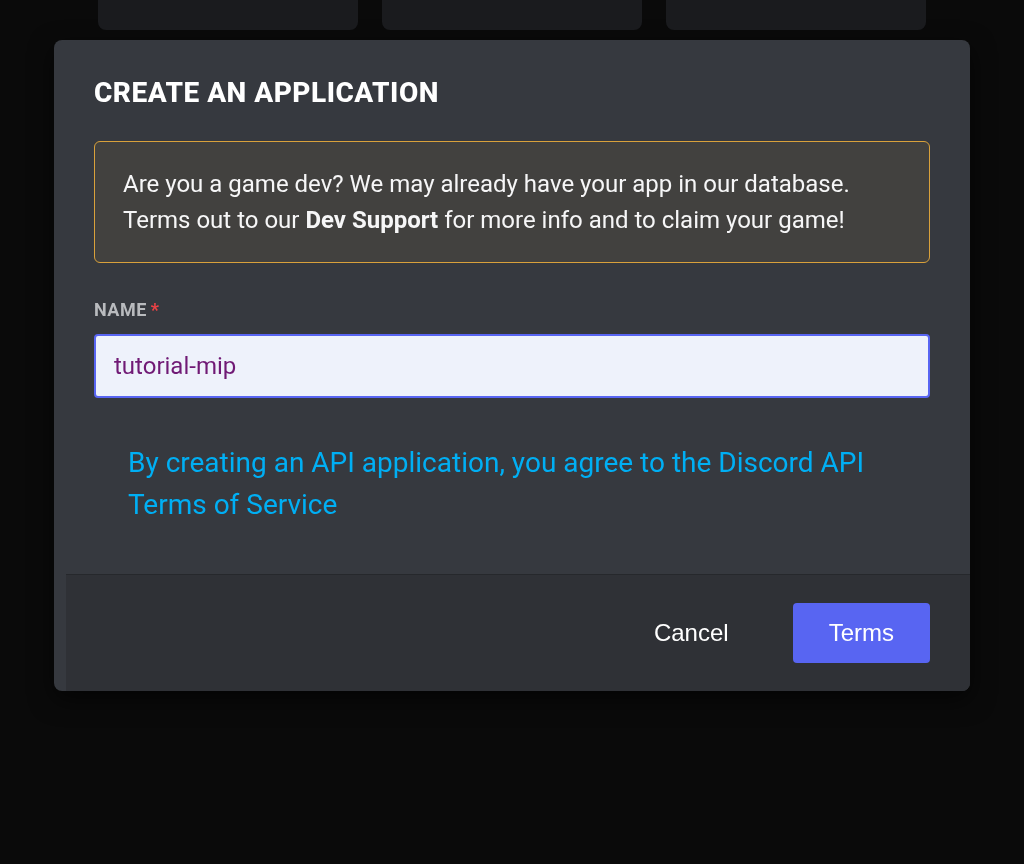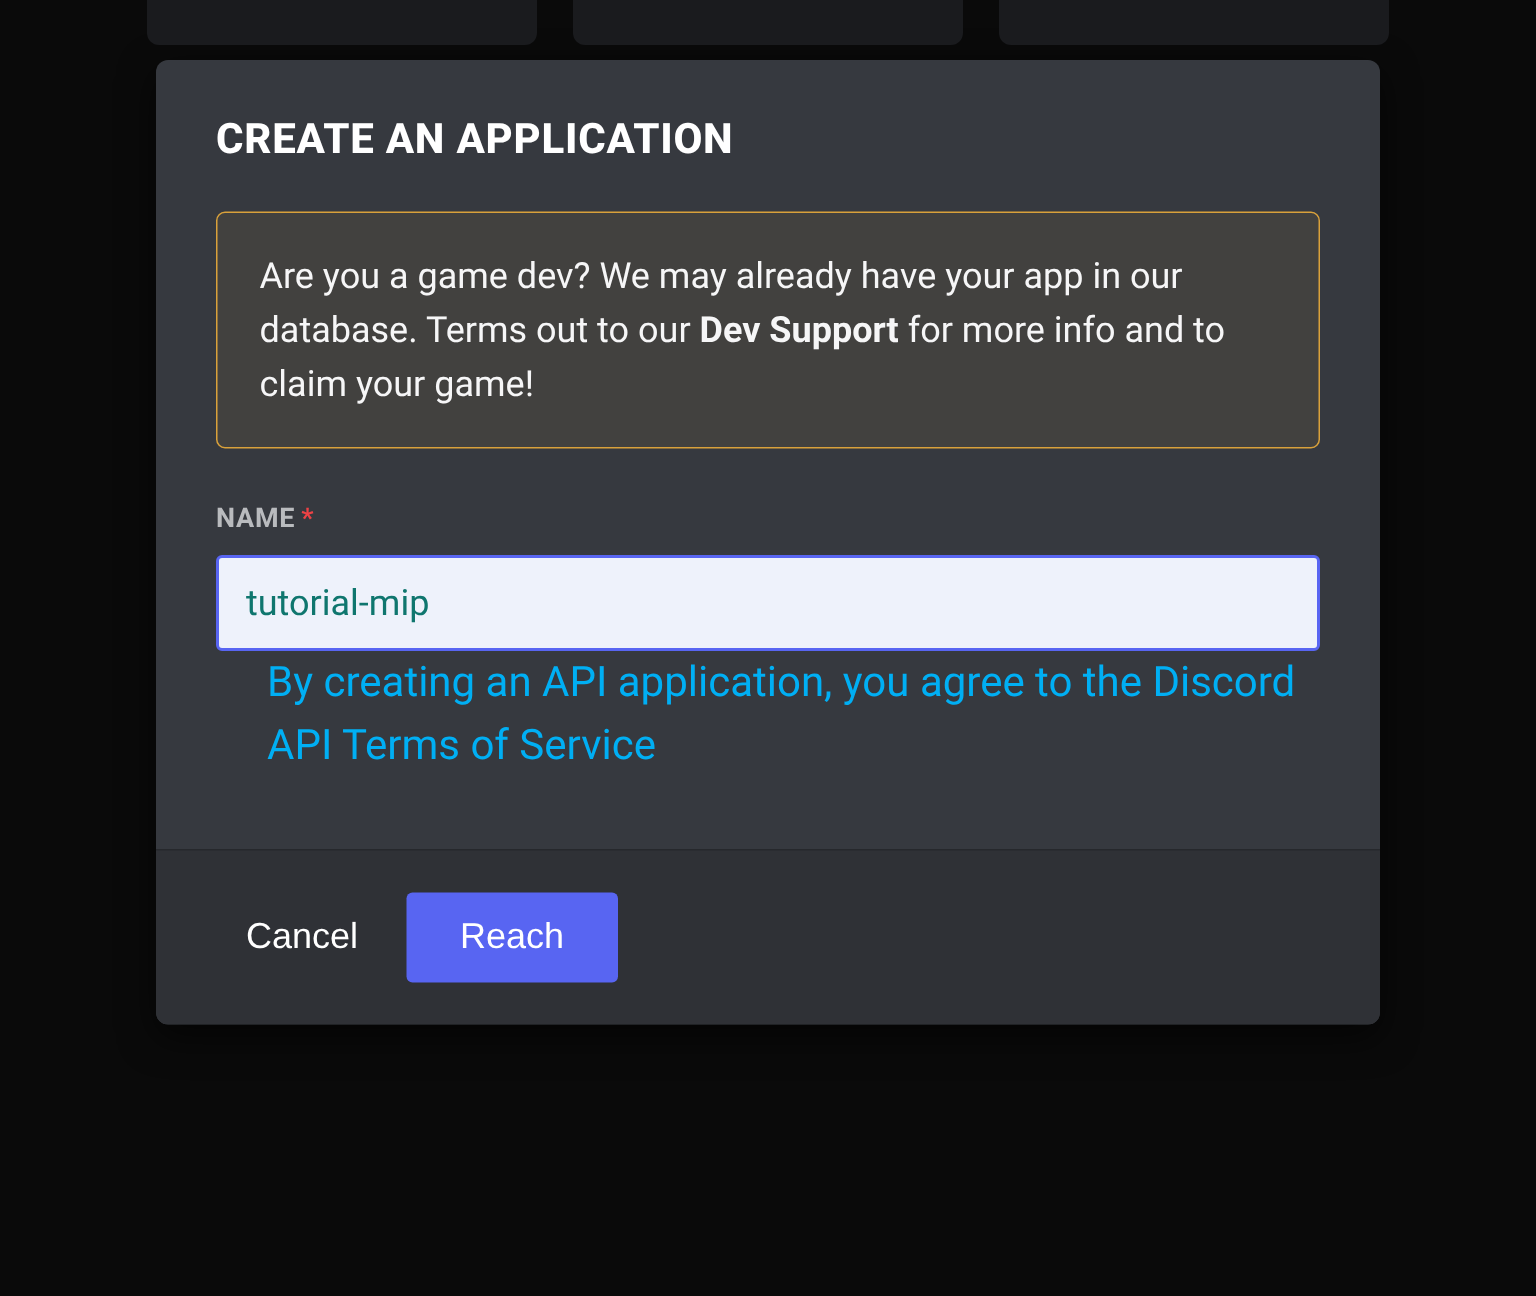--- a/index.html
+++ b/index.html
@@ -28,21 +28,21 @@
       justify-content: center;
     }
     .bg-card {
       width: 260px;
       height: 80px;
       background: #1a1b1e;
       border-radius: 8px;
       margin-top: -50px;
     }
     .modal {
-      width: 816px;
+      width: 916px;
       background: #36393f;
       border-radius: 8px;
       box-shadow: 0 8px 24px rgba(0,0,0,0.6);
       overflow: hidden;
     }
     .modal-body {
       padding: 36px 40px 48px 40px;
     }
     .modal-title {
       color: #ffffff;
@@ -83,40 +83,43 @@
       color: #ed4245;
       font-weight: 700;
     }
     .text-input {
       width: 100%;
       background: #eef2fb;
       border: 2px solid #5865f2;
       border-radius: 4px;
       padding: 16px 18px;
       font-size: 24px;
-      color: #0f766e;
+      color: #701a75;
       font-family: inherit;
       outline: none;
+      margin-bottom: 44px;
     }
     .tos-link {
       color: #00aff4;
       font-size: 28px;
       line-height: 1.5;
       text-decoration: none;
       display: block;
       cursor: pointer;
       margin-left: 34px;
     }
     .modal-footer {
       border-top: 1px solid #26282c;
       background: #2f3136;
       padding: 28px 40px;
       display: flex;
+      justify-content: flex-end;
       align-items: center;
-      gap: 12px;
+      gap: 44px;
+      margin-left: 12px;
     }
     .btn-cancel {
       background: transparent;
       border: none;
       color: #ffffff;
       font-size: 24px;
       font-weight: 500;
       cursor: pointer;
       padding: 14px 20px;
     }
@@ -155,15 +158,15 @@
       <span class="required-mark">*</span>
     </div>
 
     <input type="text" class="text-input" value="tutorial-mip" style="">
 
     <a class="tos-link">By creating an API application, you agree to the Discord API Terms of Service</a>
   </div>
 
   <div class="modal-footer">
     <button class="btn-cancel">Cancel</button>
-    <button class="btn-create">Reach</button>
+    <button class="btn-create">Terms</button>
   </div>
 </div>
 
 </body></html>

